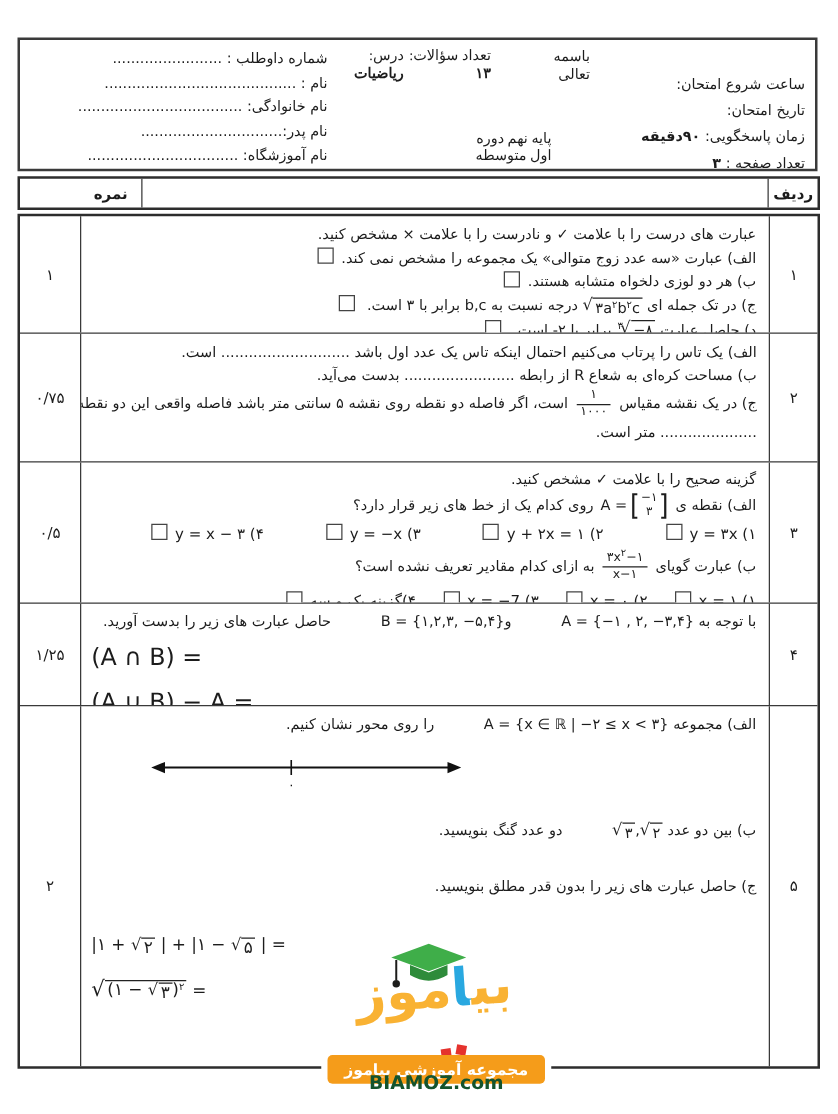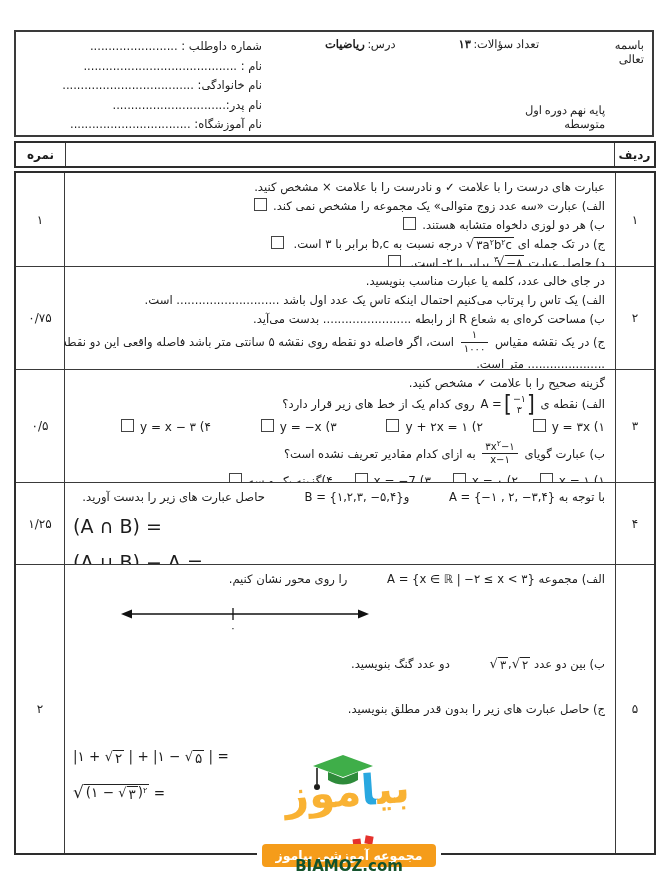--- a/index.html
+++ b/index.html
@@ -16,21 +16,21 @@
   .h-bottom{display:flex;width:100%;align-items:center;margin-top:1px;}
   .h-qcount{margin-right:-18px;}
   .h-course{margin:0 auto;}
   .h-left{width:238px;display:flex;flex-direction:column;line-height:19.5px;padding-top:1px;}
   .b{font-weight:bold;}
   
   .thead{position:absolute;left:14px;top:141px;width:642px;height:27px;
          border:2px solid #2d2d2d;box-sizing:border-box;display:flex;font-weight:bold;font-size:12px;}
   .th-radif{width:39px;border-left:1px solid #3a3a3a;display:flex;align-items:center;justify-content:center;}
   .th-main{flex:1;}
-  .th-score{width:49px;border-right:1px solid #3a3a3a;display:flex;align-items:center;justify-content:center;}
+  .th-score{width:49px;border-right:1px solid #3a3a3a;display:flex;align-items:center;justify-content:center;padding-left:48px;}
   .tbody{position:absolute;left:14px;top:171px;width:642px;height:684px;
          border:2px solid #2d2d2d;box-sizing:border-box;display:flex;flex-direction:column;}
   .t-row{display:flex;border-bottom:1px solid #3a3a3a;box-sizing:border-box;}
   .t-row:last-child{border-bottom:none;}
   .cell-radif{width:39px;border-left:1px solid #3a3a3a;display:flex;align-items:center;justify-content:center;font-size:12px;box-sizing:border-box;}
   .cell-score{width:49px;border-right:1px solid #3a3a3a;display:flex;align-items:center;justify-content:center;font-size:12px;box-sizing:border-box;}
   .cell-main{flex:1;padding:5px 10px 0 8px;font-size:11.6px;line-height:19px;box-sizing:border-box;overflow:hidden;}
   .line{white-space:nowrap;}
   
   .cb{display:inline-block;width:11px;height:11px;border:1.3px solid #444;background:#fff;
@@ -78,20 +78,26 @@
   .site{position:absolute;left:0;right:0;top:114px;text-align:center;color:#14532d;
         font-weight:bold;font-size:15px;direction:ltr;}
 </style>
 </head>
 <body>
 
 <div class="page">
 
   <div class="header-box">
     <div class="h-grid">
+      <div class="h-right">
+        <span>ساعت شروع امتحان:</span>
+        <span>تاریخ امتحان:</span>
+        <span><span>زمان پاسخگویی:</span> <span class="b">۹۰دقیقه</span></span>
+        <span><span>تعداد صفحه :</span> <span class="b">۳</span></span>
+      </div>
       <div class="h-center">
         <div class="h-basmala">باسمه تعالی</div>
         <div class="h-grade">پایه نهم  دوره اول متوسطه</div>
         <div class="h-bottom">
           <span class="h-qcount"><span>تعداد سؤالات:</span> <span class="b">۱۳</span></span>
           <span class="h-course"><span>درس:</span> <span class="b">ریاضیات</span></span>
         </div>
       </div>
       <div class="h-left">
         <span>شماره داوطلب : ........................</span>
@@ -136,21 +142,20 @@
           <span>برابر با ۲- است.</span>
           <span class="cb"></span>
         </div>
       </div>
       <div class="cell-score">۱</div>
     </div>
 
     <div class="t-row" style="height:103px;">
       <div class="cell-radif">۲</div>
       <div class="cell-main">
-        <div class="line">در جای خالی عدد، کلمه یا عبارت مناسب بنویسید.</div>
         <div class="line">الف) یک تاس را پرتاب می‌کنیم احتمال اینکه تاس یک عدد اول باشد ............................ است.</div>
         <div class="line">ب) مساحت کره‌ای به شعاع R از رابطه ........................ بدست می‌آید.</div>
         <div class="line">
           <span>ج) در یک نقشه مقیاس</span>
           <span class="frac">
               <span class="fnum">۱</span>
               <span class="fden">۱۰۰۰</span>
             </span>
           <span>است، اگر فاصله دو نقطه روی نقشه ۵ سانتی متر باشد فاصله واقعی این دو نقطه</span>
         </div>

